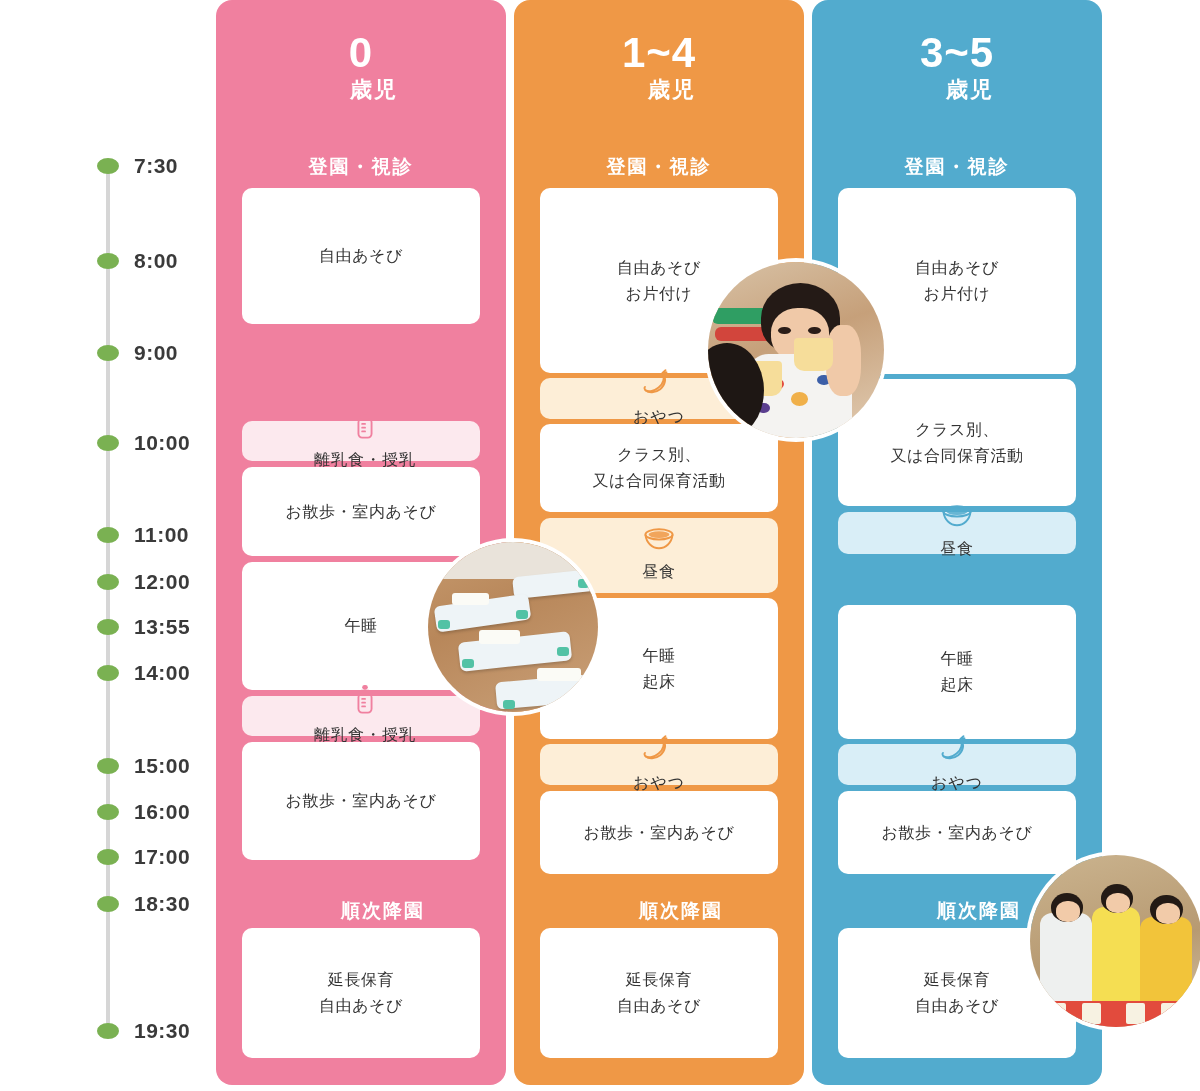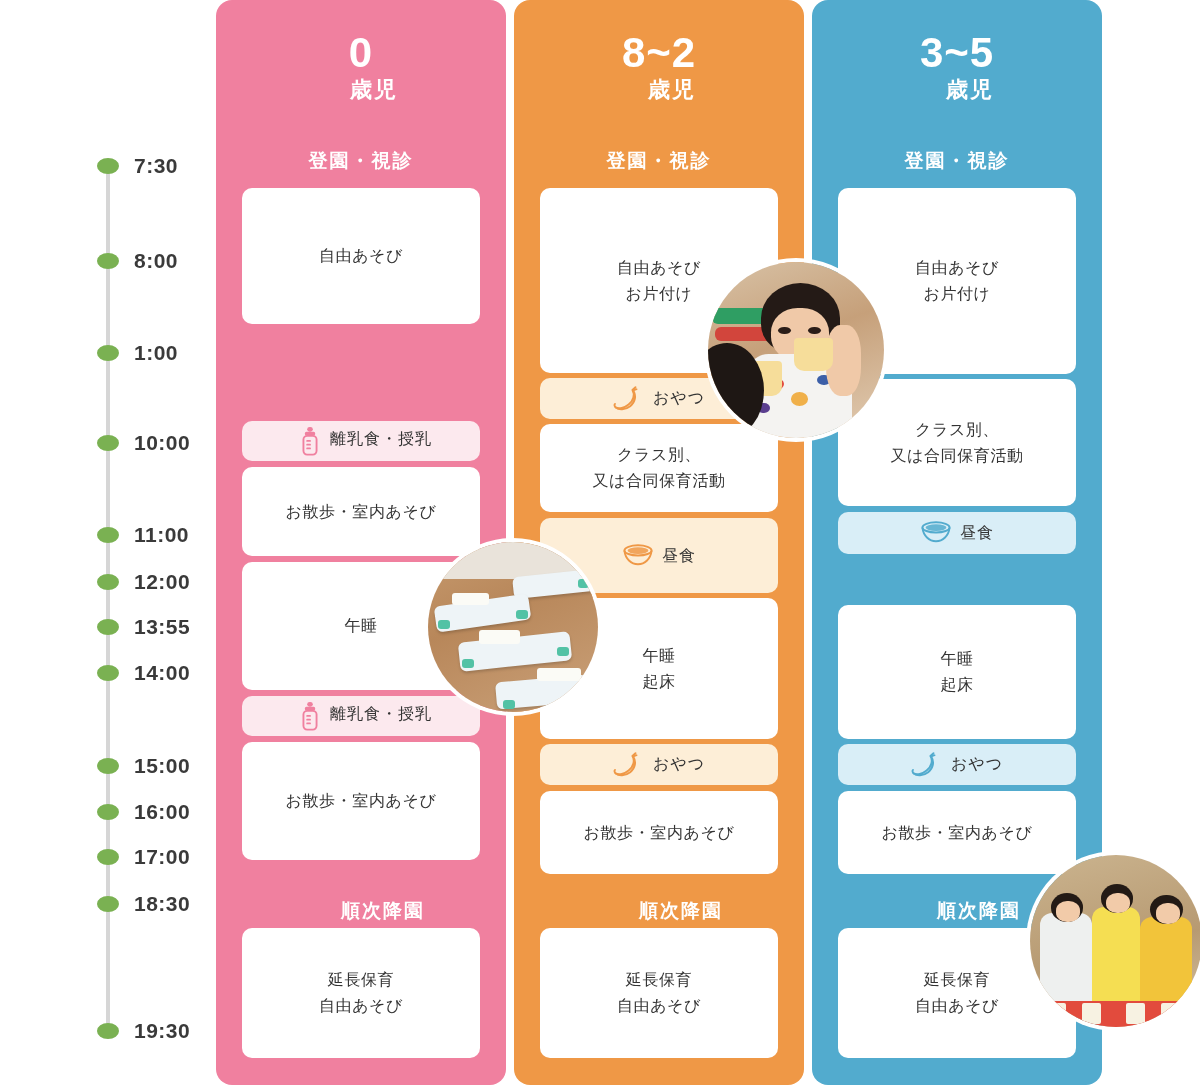--- a/index.html
+++ b/index.html
@@ -45,36 +45,36 @@
     letter-spacing: 1px;
   }
   .col-age-unit {
     display: block; font-size: 22px; font-weight: bold;
     margin-top: 4px; letter-spacing: 2px; margin-left: 26px;
   }
   .col-banner {
     position: absolute; left: 0; width: 290px; text-align: center;
     color: #ffffff; font-size: 19px; font-weight: bold; letter-spacing: 2px;
   }
-  .banner-arrive { top: 148px; }
+  .banner-arrive { top: 154px; }
   .banner-leave  { top: 898px; padding-left: 44px; }
 
   
   .card {
     position: absolute; left: 26px; width: 238px;
     background: #ffffff; border-radius: 10px;
     display: flex; align-items: center; justify-content: center;
     text-align: center;
     font-size: 16px; color: #333333; line-height: 1.62;
     letter-spacing: 0.6px;
   }
   .card-body { display: block; }
   .card.meal { justify-content: center; }
   .card.meal .meal-inner {
-    display: flex; align-items: flex-start; justify-content: center; gap: 8px;
+    display: flex; align-items: center; justify-content: center; gap: 8px; flex-direction: column;
   }
   .meal-label { font-size: 16px; color: #333333; letter-spacing: 1px; }
   .icon-wrap { display: flex; align-items: center; justify-content: center; }
 
   .c0 .card.meal { background: #fce9ee; padding-left: 8px; }
   .c1 .card.meal { background: #fdeed7; }
   .c2 .card.meal { background: #d9eef7; }
 
   
   .photo {
@@ -147,21 +147,21 @@
   <div class="tl-tick" style="top: 166px;">
         <div class="tl-dot"></div>
         <div class="tl-label">7:30</div>
       </div>
       <div class="tl-tick" style="top: 261px;">
         <div class="tl-dot"></div>
         <div class="tl-label">8:00</div>
       </div>
       <div class="tl-tick" style="top: 353px;">
         <div class="tl-dot"></div>
-        <div class="tl-label">1:00</div>
+        <div class="tl-label">9:00</div>
       </div>
       <div class="tl-tick" style="top: 443px;">
         <div class="tl-dot"></div>
         <div class="tl-label">10:00</div>
       </div>
       <div class="tl-tick" style="top: 535px;">
         <div class="tl-dot"></div>
         <div class="tl-label">11:00</div>
       </div>
       <div class="tl-tick" style="top: 582px;">
@@ -253,21 +253,21 @@
         </div>
       </div>
       <div class="card" style="top: 928px; height: 130px;">
         <div class="card-body">
           <div>延長保育</div>
           <div>自由あそび</div>
         </div>
       </div>
     </div>
     <div class="col col-1 c1" style="background: rgb(239, 152, 70);">
-      <div class="col-age"><span>8~2</span><span class="col-age-unit">歳児</span></div>
+      <div class="col-age"><span>1~4</span><span class="col-age-unit">歳児</span></div>
       <div class="col-banner banner-arrive">登園・視診</div>
       <div class="col-banner banner-leave">順次降園</div>
       <div class="card" style="top: 188px; height: 185px;">
         <div class="card-body">
           <div>自由あそび</div>
           <div>お片付け</div>
         </div>
       </div>
       <div class="card meal" style="top: 378px; height: 41px; background: rgb(253, 238, 215);">
         <div class="meal-inner">

